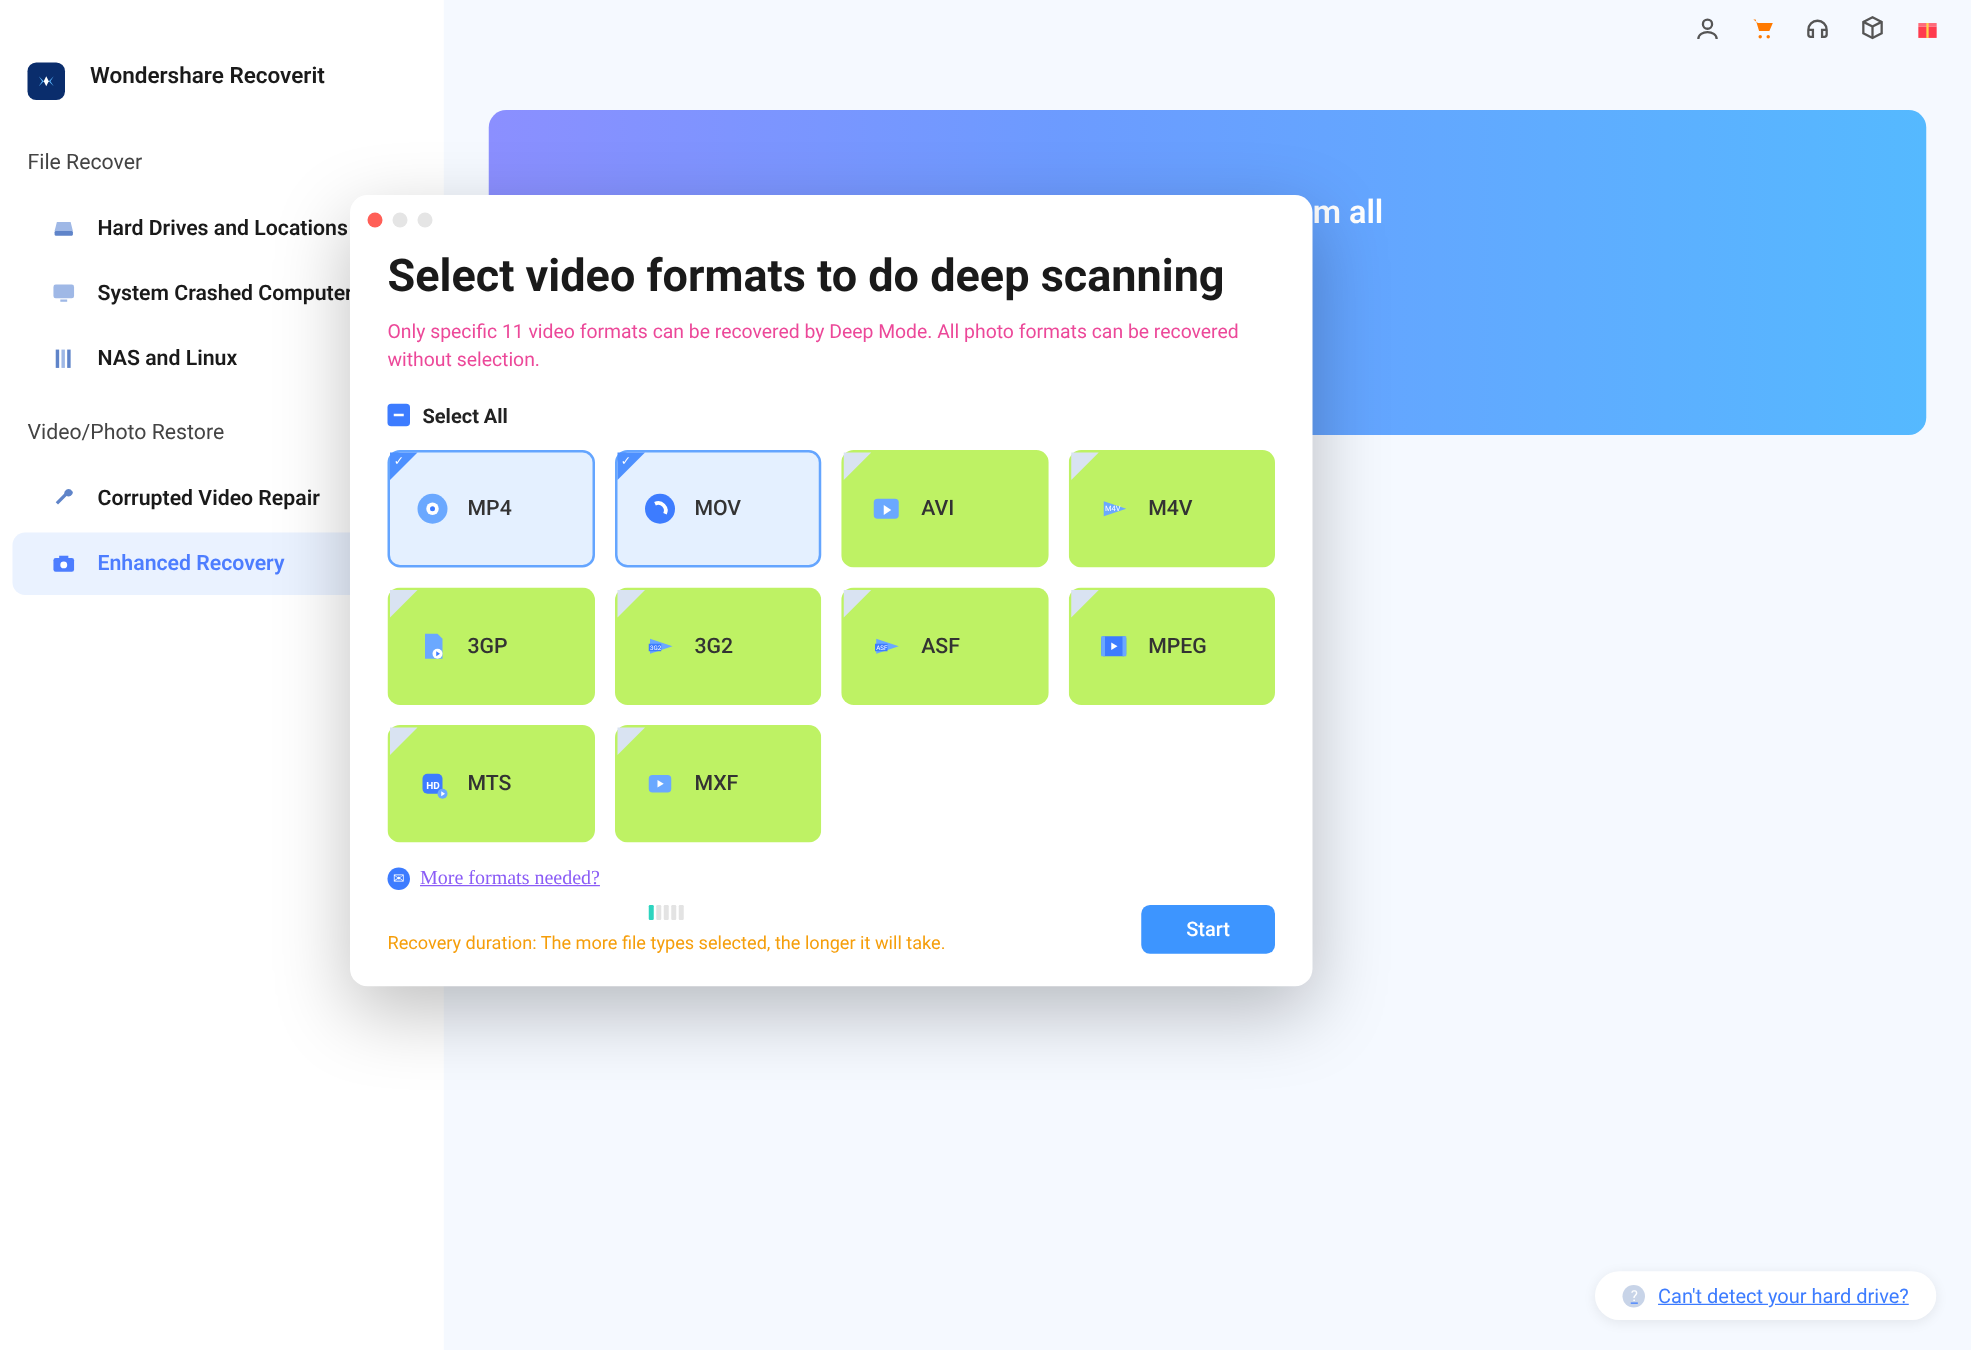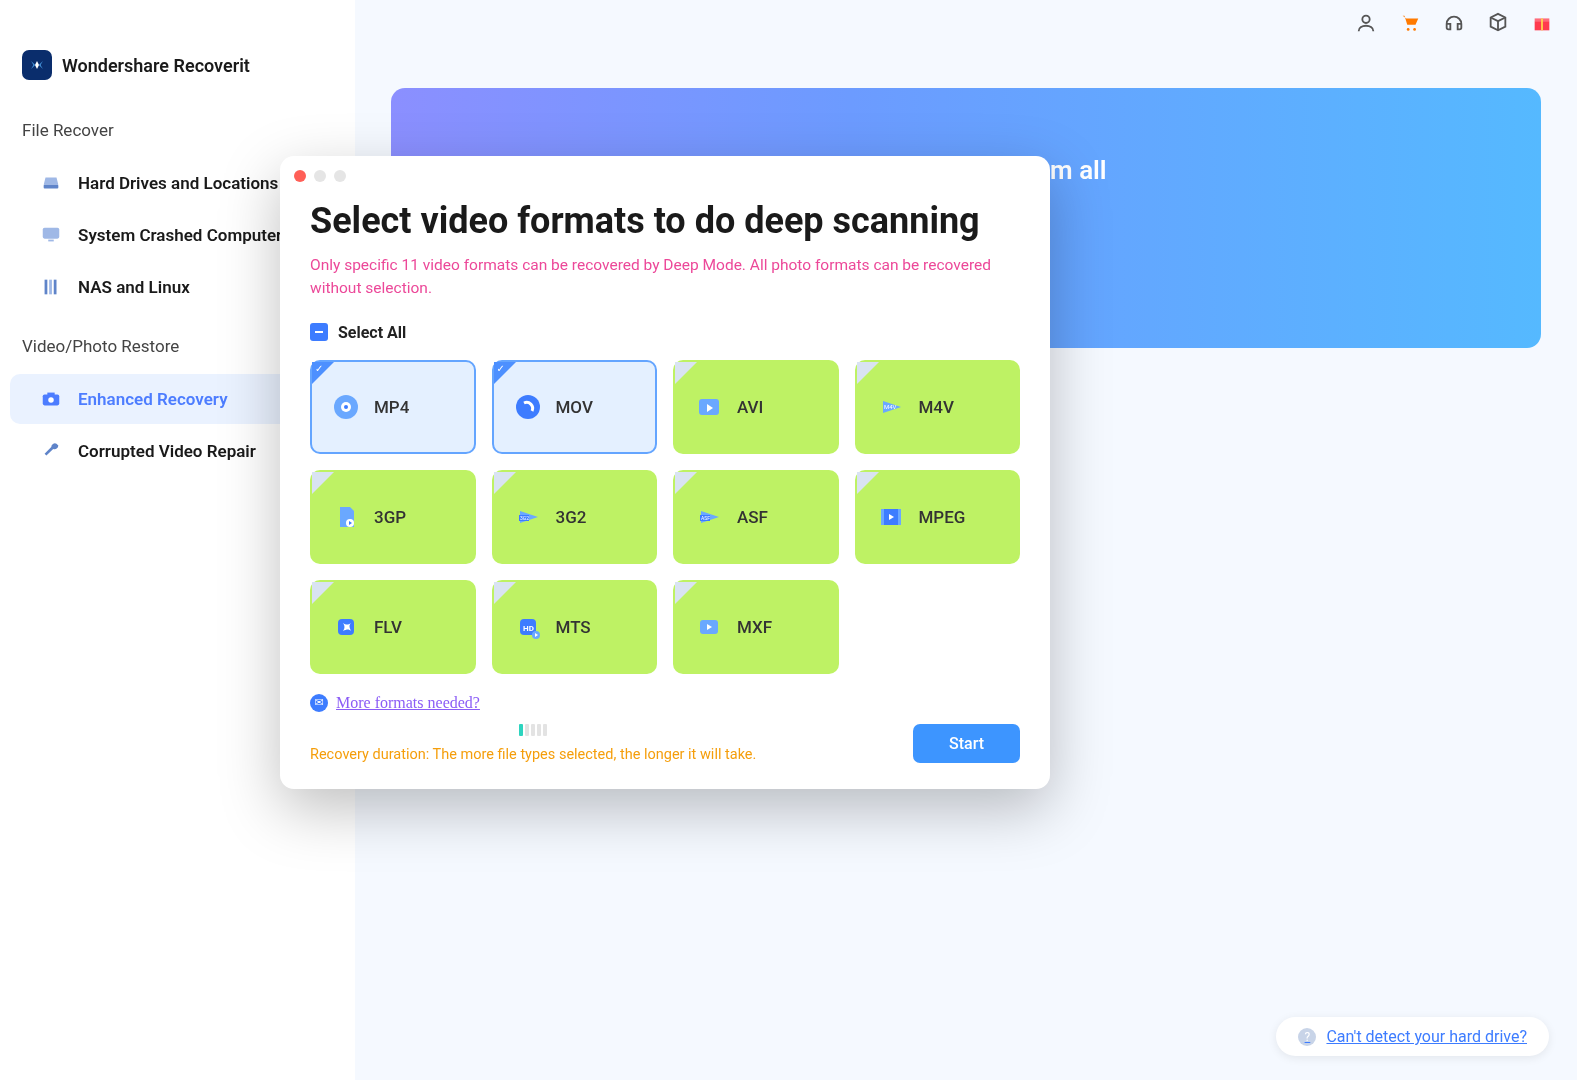--- a/index.html
+++ b/index.html
@@ -4,21 +4,21 @@
 <style>
 * { margin: 0; padding: 0; box-sizing: border-box; font-family: -apple-system, BlinkMacSystemFont, "Segoe UI", Roboto, Helvetica, Arial, sans-serif; }
 body { width: 1577px; height: 1080px; background: #fff; position: relative; overflow: hidden; }
 
 .main-window { width: 1577px; height: 1080px; position: relative; }
 
 .traffic-lights { position: absolute; top: 14px; left: 18px; display: flex; gap: 8px; }
 .traffic-lights span { width: 12px; height: 12px; border-radius: 50%; background: #e5e5e5; display: inline-block; }
 
 .sidebar { position: absolute; left: 0; top: 0; width: 355px; height: 100%; background: #fff; padding-top: 50px; }
-.app-logo-row { display: flex; align-items: center; gap: 10px; padding: 0 22px 18px 22px; }
+.app-logo-row { display: flex; align-items: flex-start; gap: 20px; padding: 0 22px 18px 22px; }
 .app-logo { width: 30px; height: 30px; border-radius: 7px; background: #0a2d6c; display: flex; align-items: center; justify-content: center; }
 .app-logo svg { width: 16px; height: 16px; }
 .app-title { font-size: 18px; font-weight: 600; color: #1a1a1a; }
 
 .section-heading { padding: 22px 22px 16px 22px; font-size: 17px; font-weight: 400; color: #444; }
 
 .sidebar-item { display: flex; align-items: center; gap: 16px; padding: 14px 22px 14px 30px; font-size: 17px; font-weight: 600; color: #1a1a1a; cursor: pointer; border-radius: 10px; margin: 2px 10px; }
 .sidebar-item.active { background: #eaf2ff; color: #4d7dff; }
 .sidebar-item.active .sb-label { color: #4d7dff; }
 .sb-icon { width: 22px; height: 22px; display: flex; align-items: center; justify-content: center; flex-shrink: 0; }
@@ -125,38 +125,38 @@
             <rect x="5" y="4" width="3" height="16" fill="#5f84c9"></rect>
             <rect x="10" y="4" width="3" height="16" fill="#9fb8e6"></rect>
             <rect x="15" y="4" width="3" height="16" fill="#5f84c9"></rect>
           </svg>
       </span>
       <span class="sb-label">NAS and Linux</span>
     </div>
 
     <div class="section-heading">Video/Photo Restore</div>
 
+    <div class="sidebar-item">
+      <span class="sb-icon">
+        <svg viewBox="0 0 24 24" width="22" height="22">
+            <path d="M20 6a4 4 0 01-5.6 3.7L7 17l-2-2 7.3-7.4A4 4 0 0118 4z" fill="#5f84c9"></path>
+          </svg>
+      </span>
+      <span class="sb-label">Corrupted Video Repair</span>
+    </div>
+
     <div class="sidebar-item active">
       <span class="sb-icon">
         <svg viewBox="0 0 24 24" width="22" height="22">
             <rect x="3" y="7" width="18" height="12" rx="2" fill="#4d7dff"></rect>
             <circle cx="12" cy="13" r="3" fill="#fff"></circle>
             <rect x="8" y="5" width="8" height="3" fill="#4d7dff"></rect>
           </svg>
       </span>
       <span class="sb-label">Enhanced Recovery</span>
-    </div>
-
-    <div class="sidebar-item">
-      <span class="sb-icon">
-        <svg viewBox="0 0 24 24" width="22" height="22">
-            <path d="M20 6a4 4 0 01-5.6 3.7L7 17l-2-2 7.3-7.4A4 4 0 0118 4z" fill="#5f84c9"></path>
-          </svg>
-      </span>
-      <span class="sb-label">Corrupted Video Repair</span>
     </div>
   </div>
 
   <div class="main-area">
     <div class="top-icons">
       <span class="ti">
           <svg viewBox="0 0 24 24" width="22" height="22" fill="none" stroke="#555" stroke-width="2">
             <circle cx="12" cy="8" r="4"></circle>
             <path d="M4 21c0-4 4-6 8-6s8 2 8 6"></path>
           </svg>
@@ -310,31 +310,20 @@
 
     <span class="format-icon">
                 <svg width="32" height="32" viewBox="0 0 32 32">
                   <rect x="6" y="8" width="20" height="16" rx="2" fill="#3d7cff"></rect>
                   <rect x="6" y="8" width="3" height="16" fill="#6aa8ff"></rect>
                   <rect x="23" y="8" width="3" height="16" fill="#6aa8ff"></rect>
                   <polygon points="14,13 14,19 19,16" fill="#fff"></polygon>
                 </svg>
               </span>
     <span class="format-label">MPEG</span>
-  </div>
-            <div class="format-card">
-    <div class="card-corner"></div>
-
-    <span class="format-icon">
-                <svg width="32" height="32" viewBox="0 0 32 32">
-                  <rect x="8" y="8" width="16" height="16" rx="4" fill="#3d7cff"></rect>
-                  <path d="M13 12c2 3 2 5 0 8 4-2 6-2 8 0-2-4-2-6 0-8-3 2-5 2-8 0z" fill="#fff"></path>
-                </svg>
-              </span>
-    <span class="format-label">FLV</span>
   </div>
             <div class="format-card">
     <div class="card-corner"></div>
 
     <span class="format-icon">
                 <svg width="32" height="32" viewBox="0 0 32 32">
                   <rect x="8" y="8" width="16" height="16" rx="4" fill="#3d7cff"></rect>
                   <text x="11" y="20" font-size="8" fill="#fff" font-weight="bold">HD</text>
                   <circle cx="24" cy="24" r="4" fill="#6aa8ff"></circle>
                   <polygon points="23,22 23,26 26,24" fill="#fff"></polygon>

